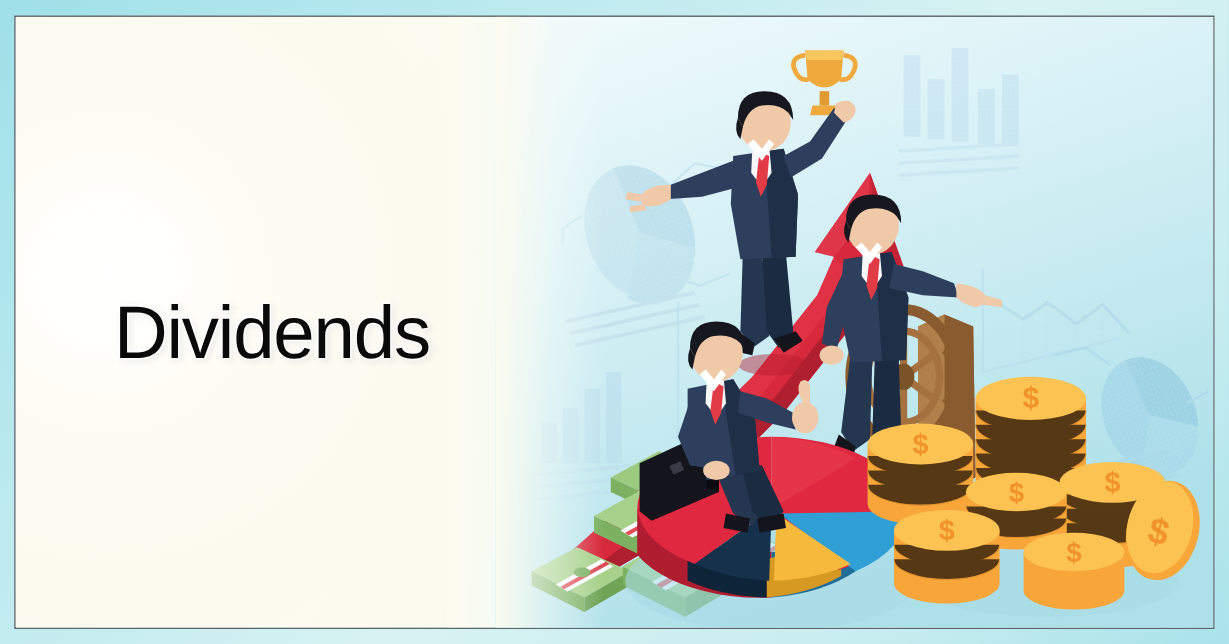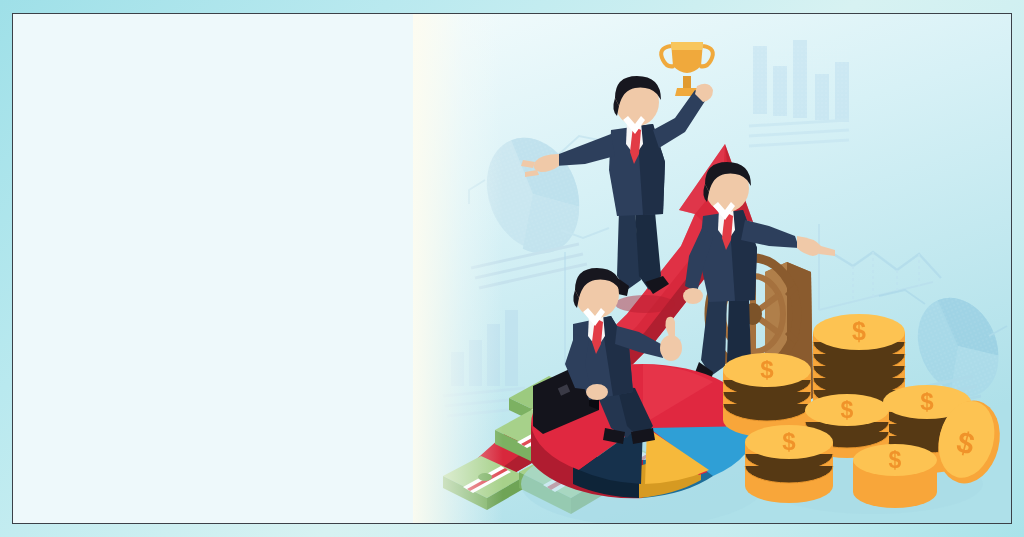--- a/index.html
+++ b/index.html
@@ -51,20 +51,23 @@
     white-space:nowrap;
   }
   svg.art{position:absolute;left:0;top:0;width:600px;height:511px;}
 </style>
 </head>
 <body>
 
 <div id="slide">
   <div id="canvas">
 
+    <div class="left-panel">
+      <div class="title">Dividends</div>
+    </div>
 
     <div class="illus">
       <svg class="art" viewBox="0 0 600 511">
         <defs>
           <pattern id="dots" width="4" height="4" patternUnits="userSpaceOnUse">
             <circle cx="1" cy="1" r="0.7" fill="#ffffff" opacity="0.55"></circle>
           </pattern>
           <linearGradient id="bgGrad" x1="0" y1="0" x2="0.4" y2="1">
             <stop offset="0%" stop-color="#f2fbfc"></stop>
             <stop offset="40%" stop-color="#d7f1f6"></stop>

